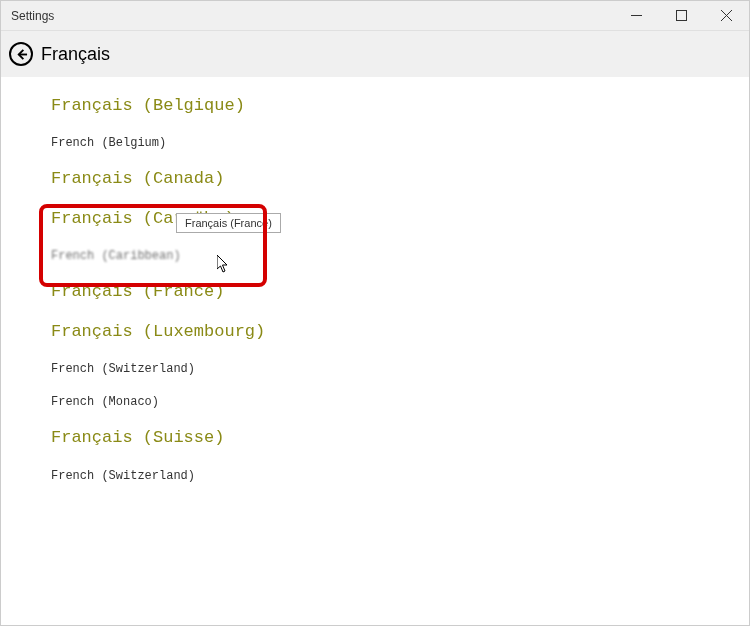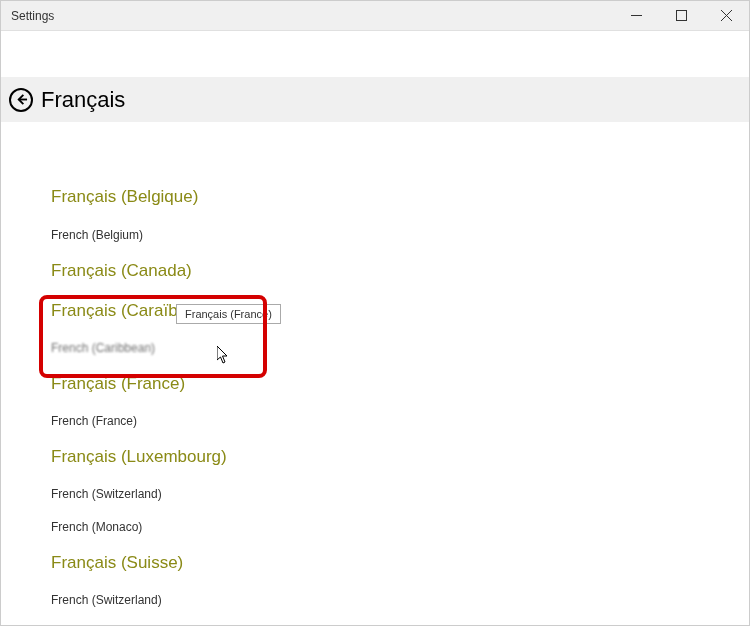--- a/index.html
+++ b/index.html
@@ -11,21 +11,20 @@
       overflow: hidden;
       position: relative;
     }
     .window {
       background: #fff;
       width: 100%;
       height: 100%;
       border: 1px solid #ccc;
       display: flex;
       flex-direction: column;
-      gap: 46px;
     }
     .titlebar {
       height: 30px;
       background: #f0f0f0;
       display: flex;
       align-items: center;
       border-bottom: 1px solid #e0e0e0;
     }
     .titlebar-title {
       font-size: 12px;
@@ -55,33 +54,34 @@
       height: 24px;
       border: 2px solid #000;
       border-radius: 50%;
       display: flex;
       align-items: center;
       justify-content: center;
       margin-right: 8px;
     }
     .back-btn svg { width: 13px; height: 13px; }
     .header-title {
-      font-size: 22px;
+      font-size: 18px;
       font-weight: 400;
       color: #000;
     }
     .content {
       flex: 1;
       background: #fff;
       padding: 18px 0 0 50px;
       position: relative;
     }
     .lang-item {
       margin-bottom: 18px;
       cursor: default;
+      font-family: Liberation Mono, monospace;
     }
     .lang-native {
       font-size: 17px;
       color: #8a8a16;
       line-height: 1.3;
     }
     .lang-english {
       font-size: 12px;
       color: #333;
       margin-top: 19px;
@@ -164,21 +164,20 @@
       <div class="lang-native">Français (Canada)</div>
     </div>
 
     <div class="lang-item">
       <div class="lang-native">Français (Caraïbe)</div>
       <div class="lang-english blurred">French (Caribbean)</div>
     </div>
 
     <div class="lang-item">
       <div class="lang-native">Français (France)</div>
-      <div class="lang-english">French (France)</div>
     </div>
 
     <div class="lang-item">
       <div class="lang-native">Français (Luxembourg)</div>
       <div class="lang-english">French (Switzerland)</div>
     </div>
 
     <div class="lang-item">
       <div class="lang-english">French (Monaco)</div>
     </div>

